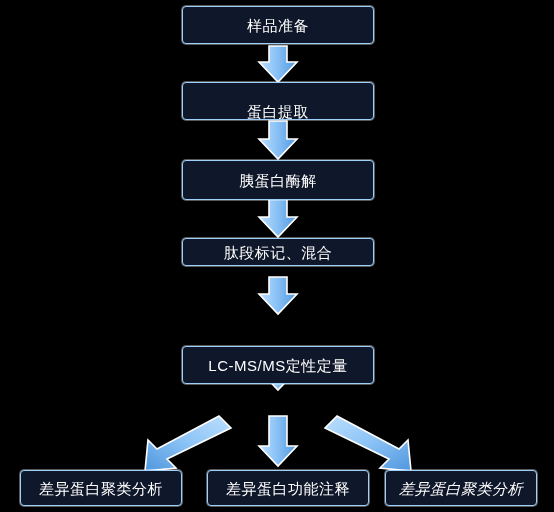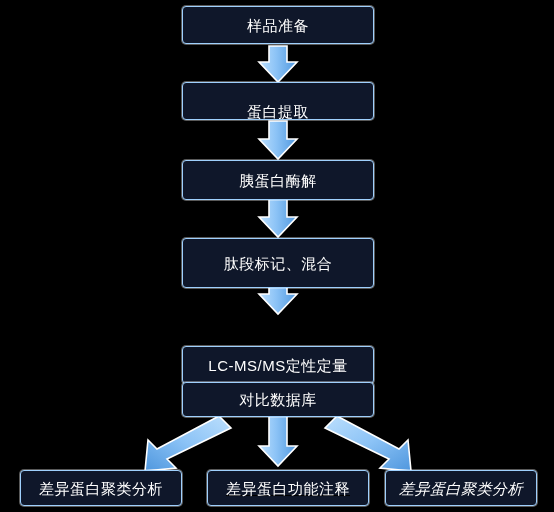--- a/index.html
+++ b/index.html
@@ -115,37 +115,34 @@
   </div>
 
   <div class="node" style="left:182px; top:82px; width:192px; height:38px;align-items:flex-end;">
     <span class="node-label">蛋白提取</span>
   </div>
 
   <div class="node" style="left:182px; top:160px; width:192px; height:40px;">
     <span class="node-label">胰蛋白酶解</span>
   </div>
 
-  <div class="node" style="left:182px; top:238px; width:192px; height:50px;">
+  <div class="node" style="left:182px; top:238px; width:192px; height:28px;">
     <span class="node-label">肽段标记、混合</span>
   </div>
 
   <div class="node node-wide" style="left:182px; top:314px; width:192px; height:38px;margin-top:32px;">
     <span class="node-label">LC-MS/MS定性定量</span>
   </div>
 
-  <div class="node" style="left:182px; top:382px; width:192px; height:35px;">
-    <span class="node-label">对比数据库</span>
-  </div>
 
   <div class="node" style="left:20px; top:470px; width:162px; height:36px;">
     <span class="node-label">差异蛋白聚类分析</span>
   </div>
 
-  <div class="node" style="left:207px; top:470px; width:162px; height:36px;text-decoration:underline;">
+  <div class="node" style="left:207px; top:470px; width:162px; height:36px;">
     <span class="node-label">差异蛋白功能注释</span>
   </div>
 
   <div class="node" style="left:385px; top:470px; width:152px; height:36px;font-style:italic;">
     <span class="node-label">差异蛋白聚类分析</span>
   </div>
 
 </div>
 
 </body></html>

